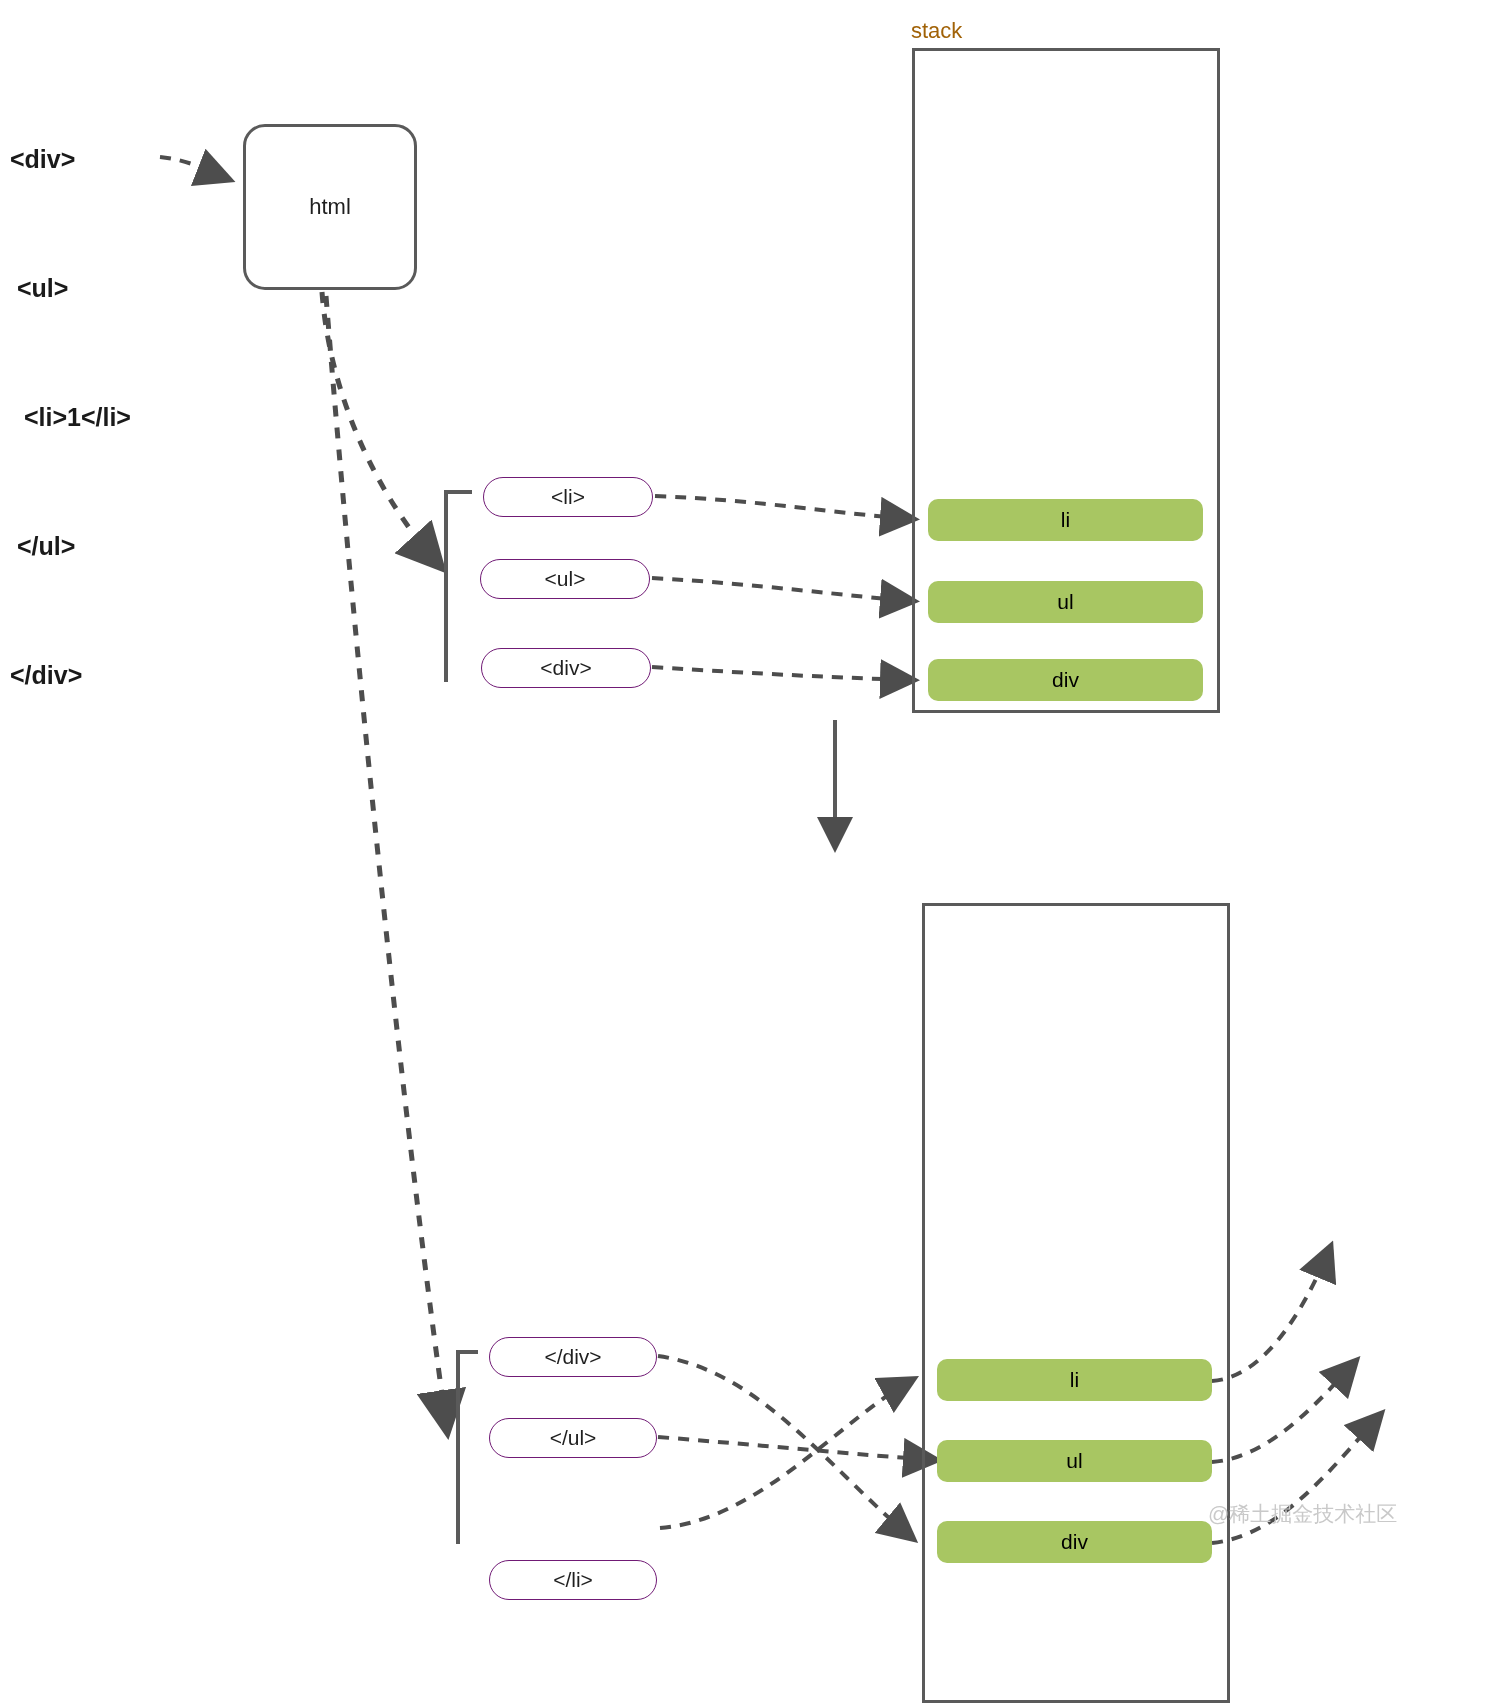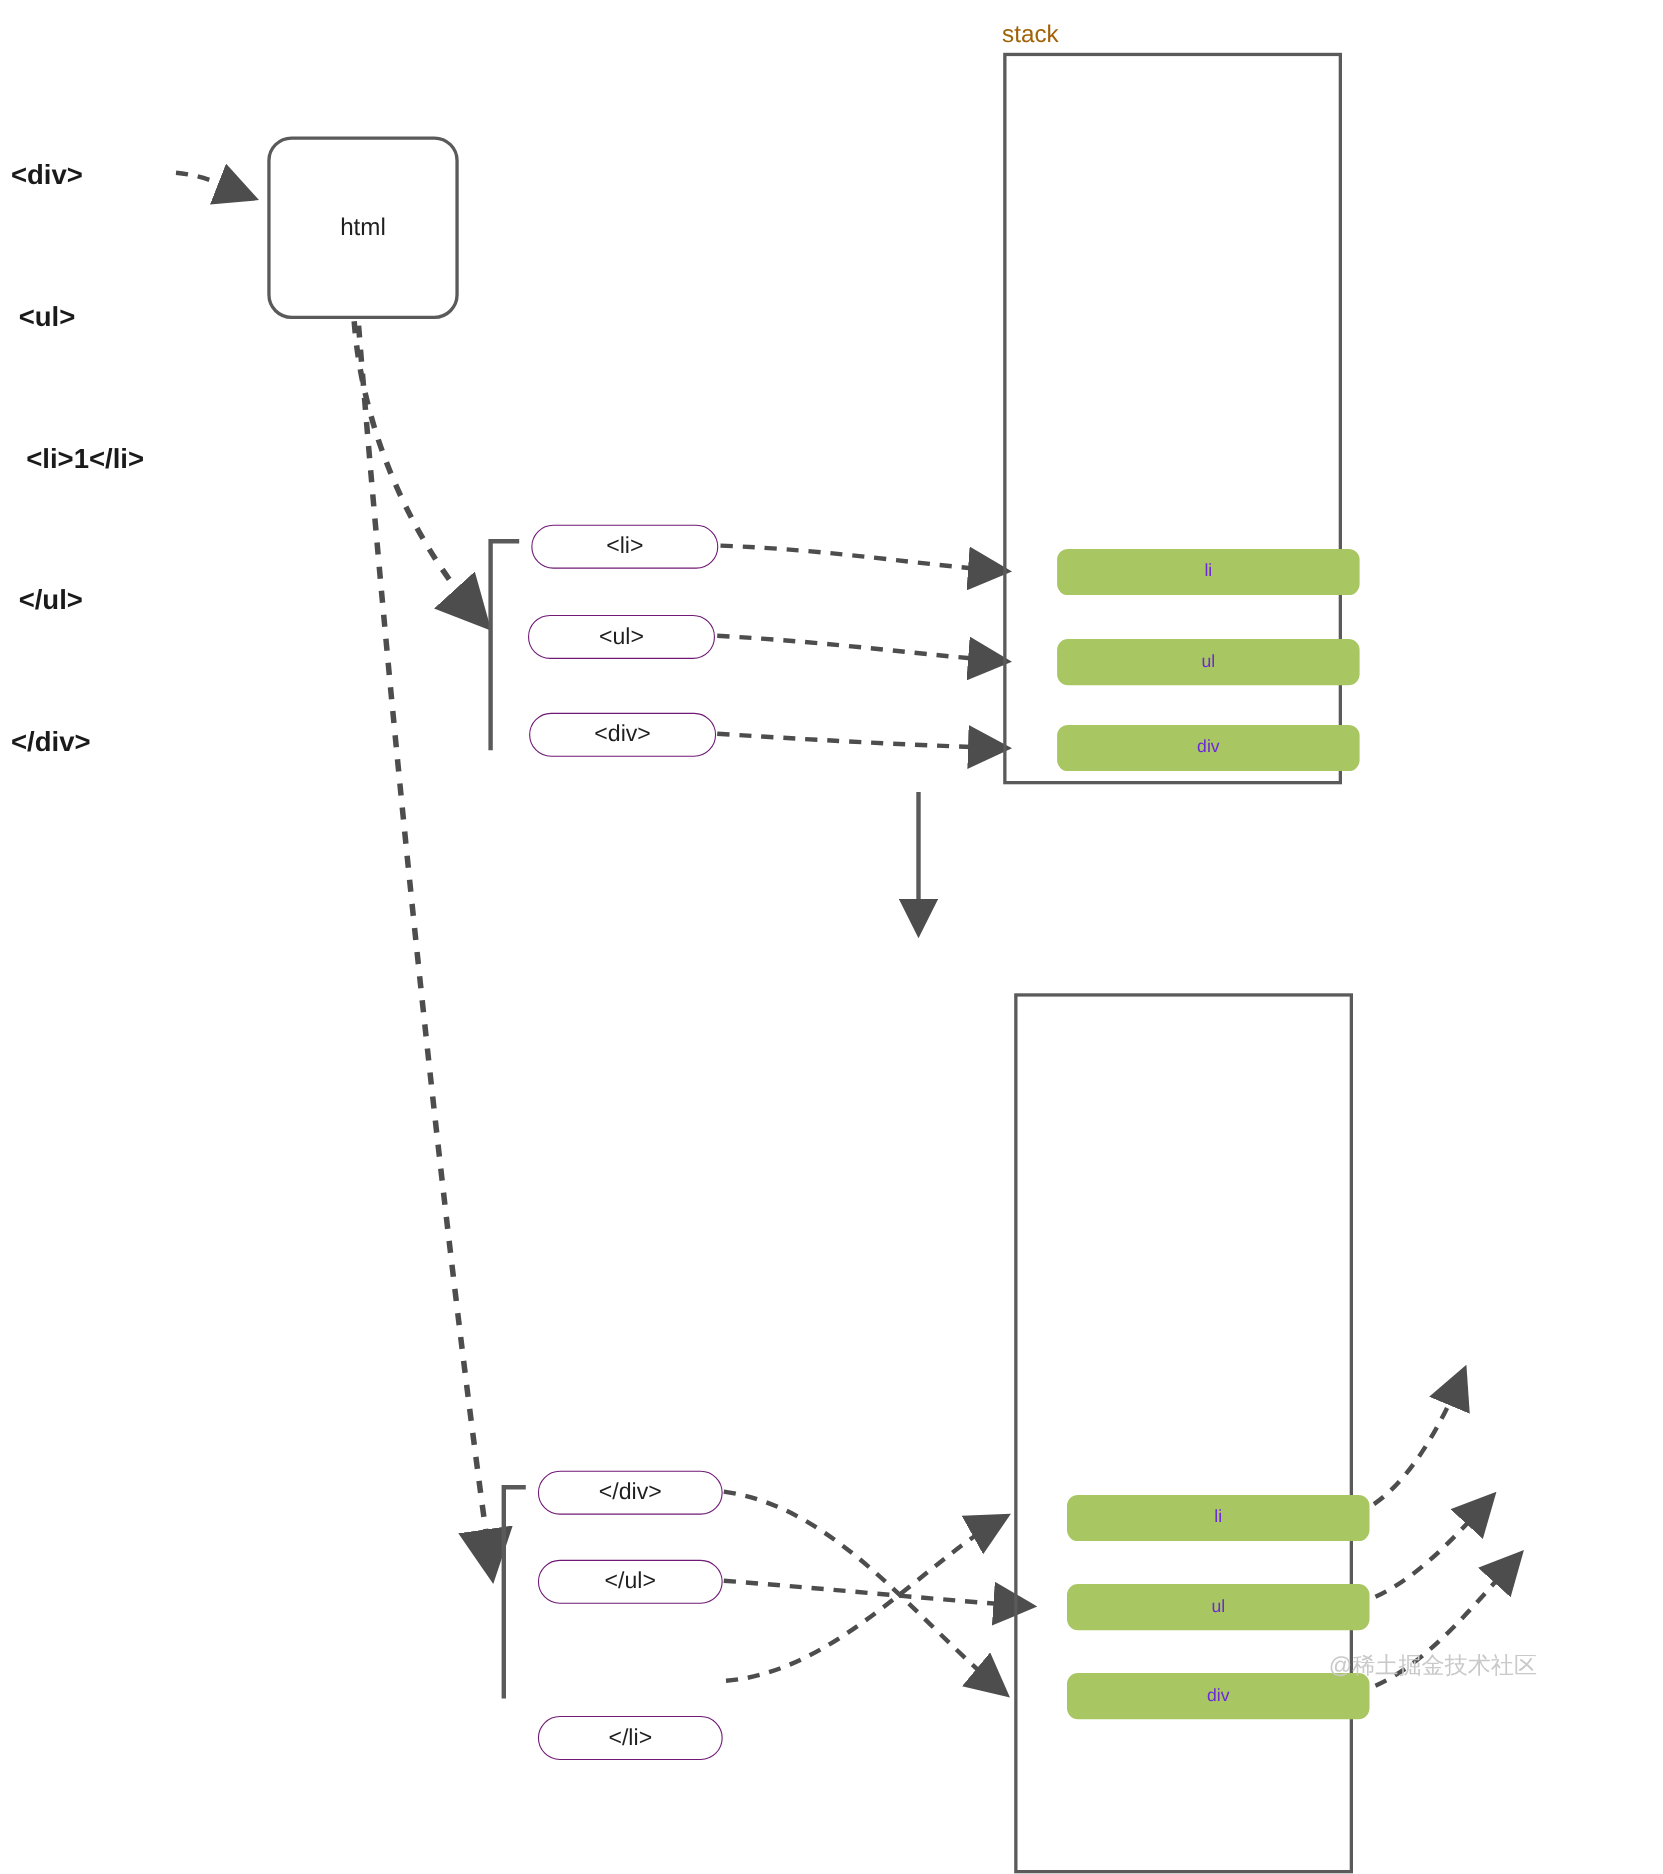--- a/index.html
+++ b/index.html
@@ -90,23 +90,22 @@
 
   
   .stack-item {
     position: absolute;
     height: 42px;
     border-radius: 10px;
     box-sizing: border-box;
     display: flex;
     align-items: center;
     justify-content: center;
-    font-size: 16px;
-    color: #6d28d9;
-    margin-left: 33px;
+    font-size: 21px;
+    color: #000000;
   }
 
   
   .watermark {
     position: absolute;
     left: 1208px;
     top: 1500px;
     font-size: 21px;
     color: #c9c9c9;
     font-family: Liberation Sans, sans-serif;

